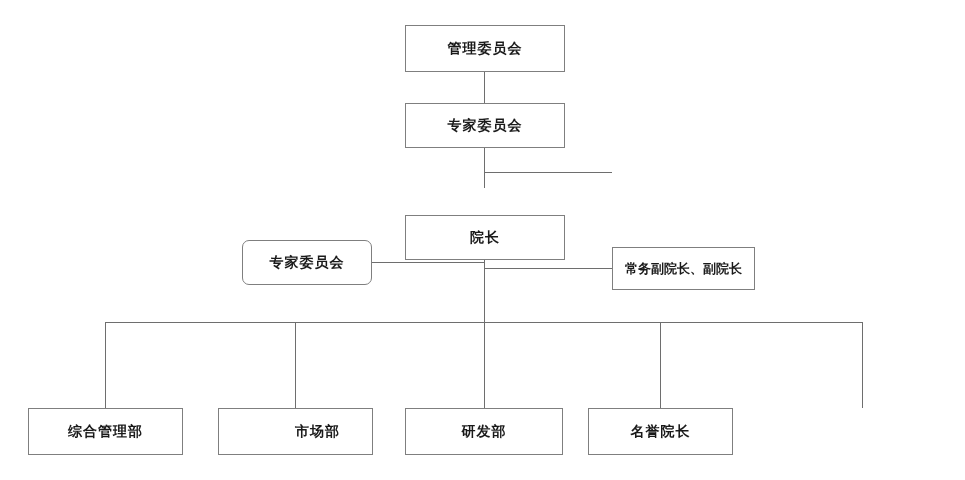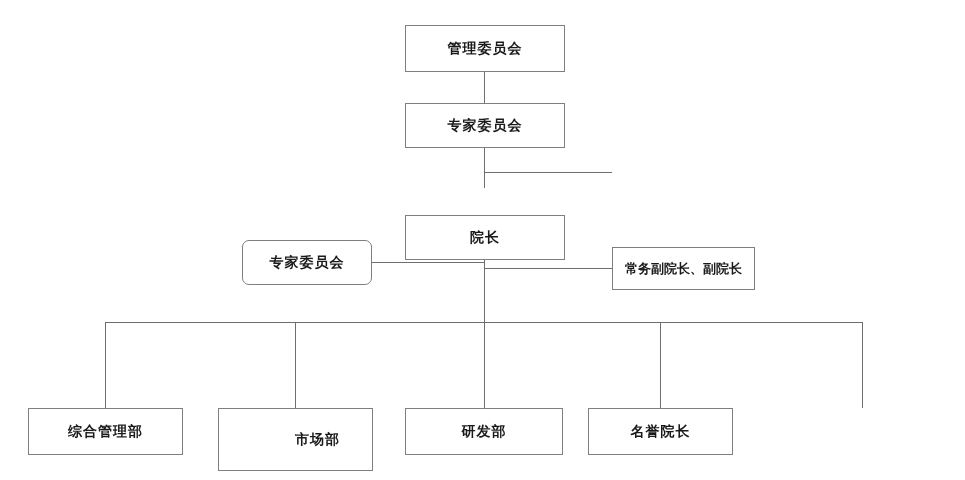--- a/index.html
+++ b/index.html
@@ -76,21 +76,21 @@
   </div>
 
   <div class="node" style="left:612px; top:247px; width:143px; height:43px;">
     <span style="letter-spacing:0; font-size:13px;">常务副院长、副院长</span>
   </div>
 
   <div class="node" style="left:28px;  top:408px; width:155px; height:47px;">
     <span>综合管理部</span>
   </div>
 
-  <div class="node" style="left:218px; top:408px; width:155px; height:63px;padding-left:44px;">
+  <div class="node" style="left:218px; top:408px; width:155px; height:47px;padding-left:44px;">
     <span>市场部</span>
   </div>
 
   <div class="node" style="left:405px; top:408px; width:158px; height:47px;justify-content:center;">
     <span>研发部</span>
   </div>
 
   <div class="node" style="left:588px; top:408px; width:145px; height:47px;">
     <span>名誉院长</span>
   </div>

